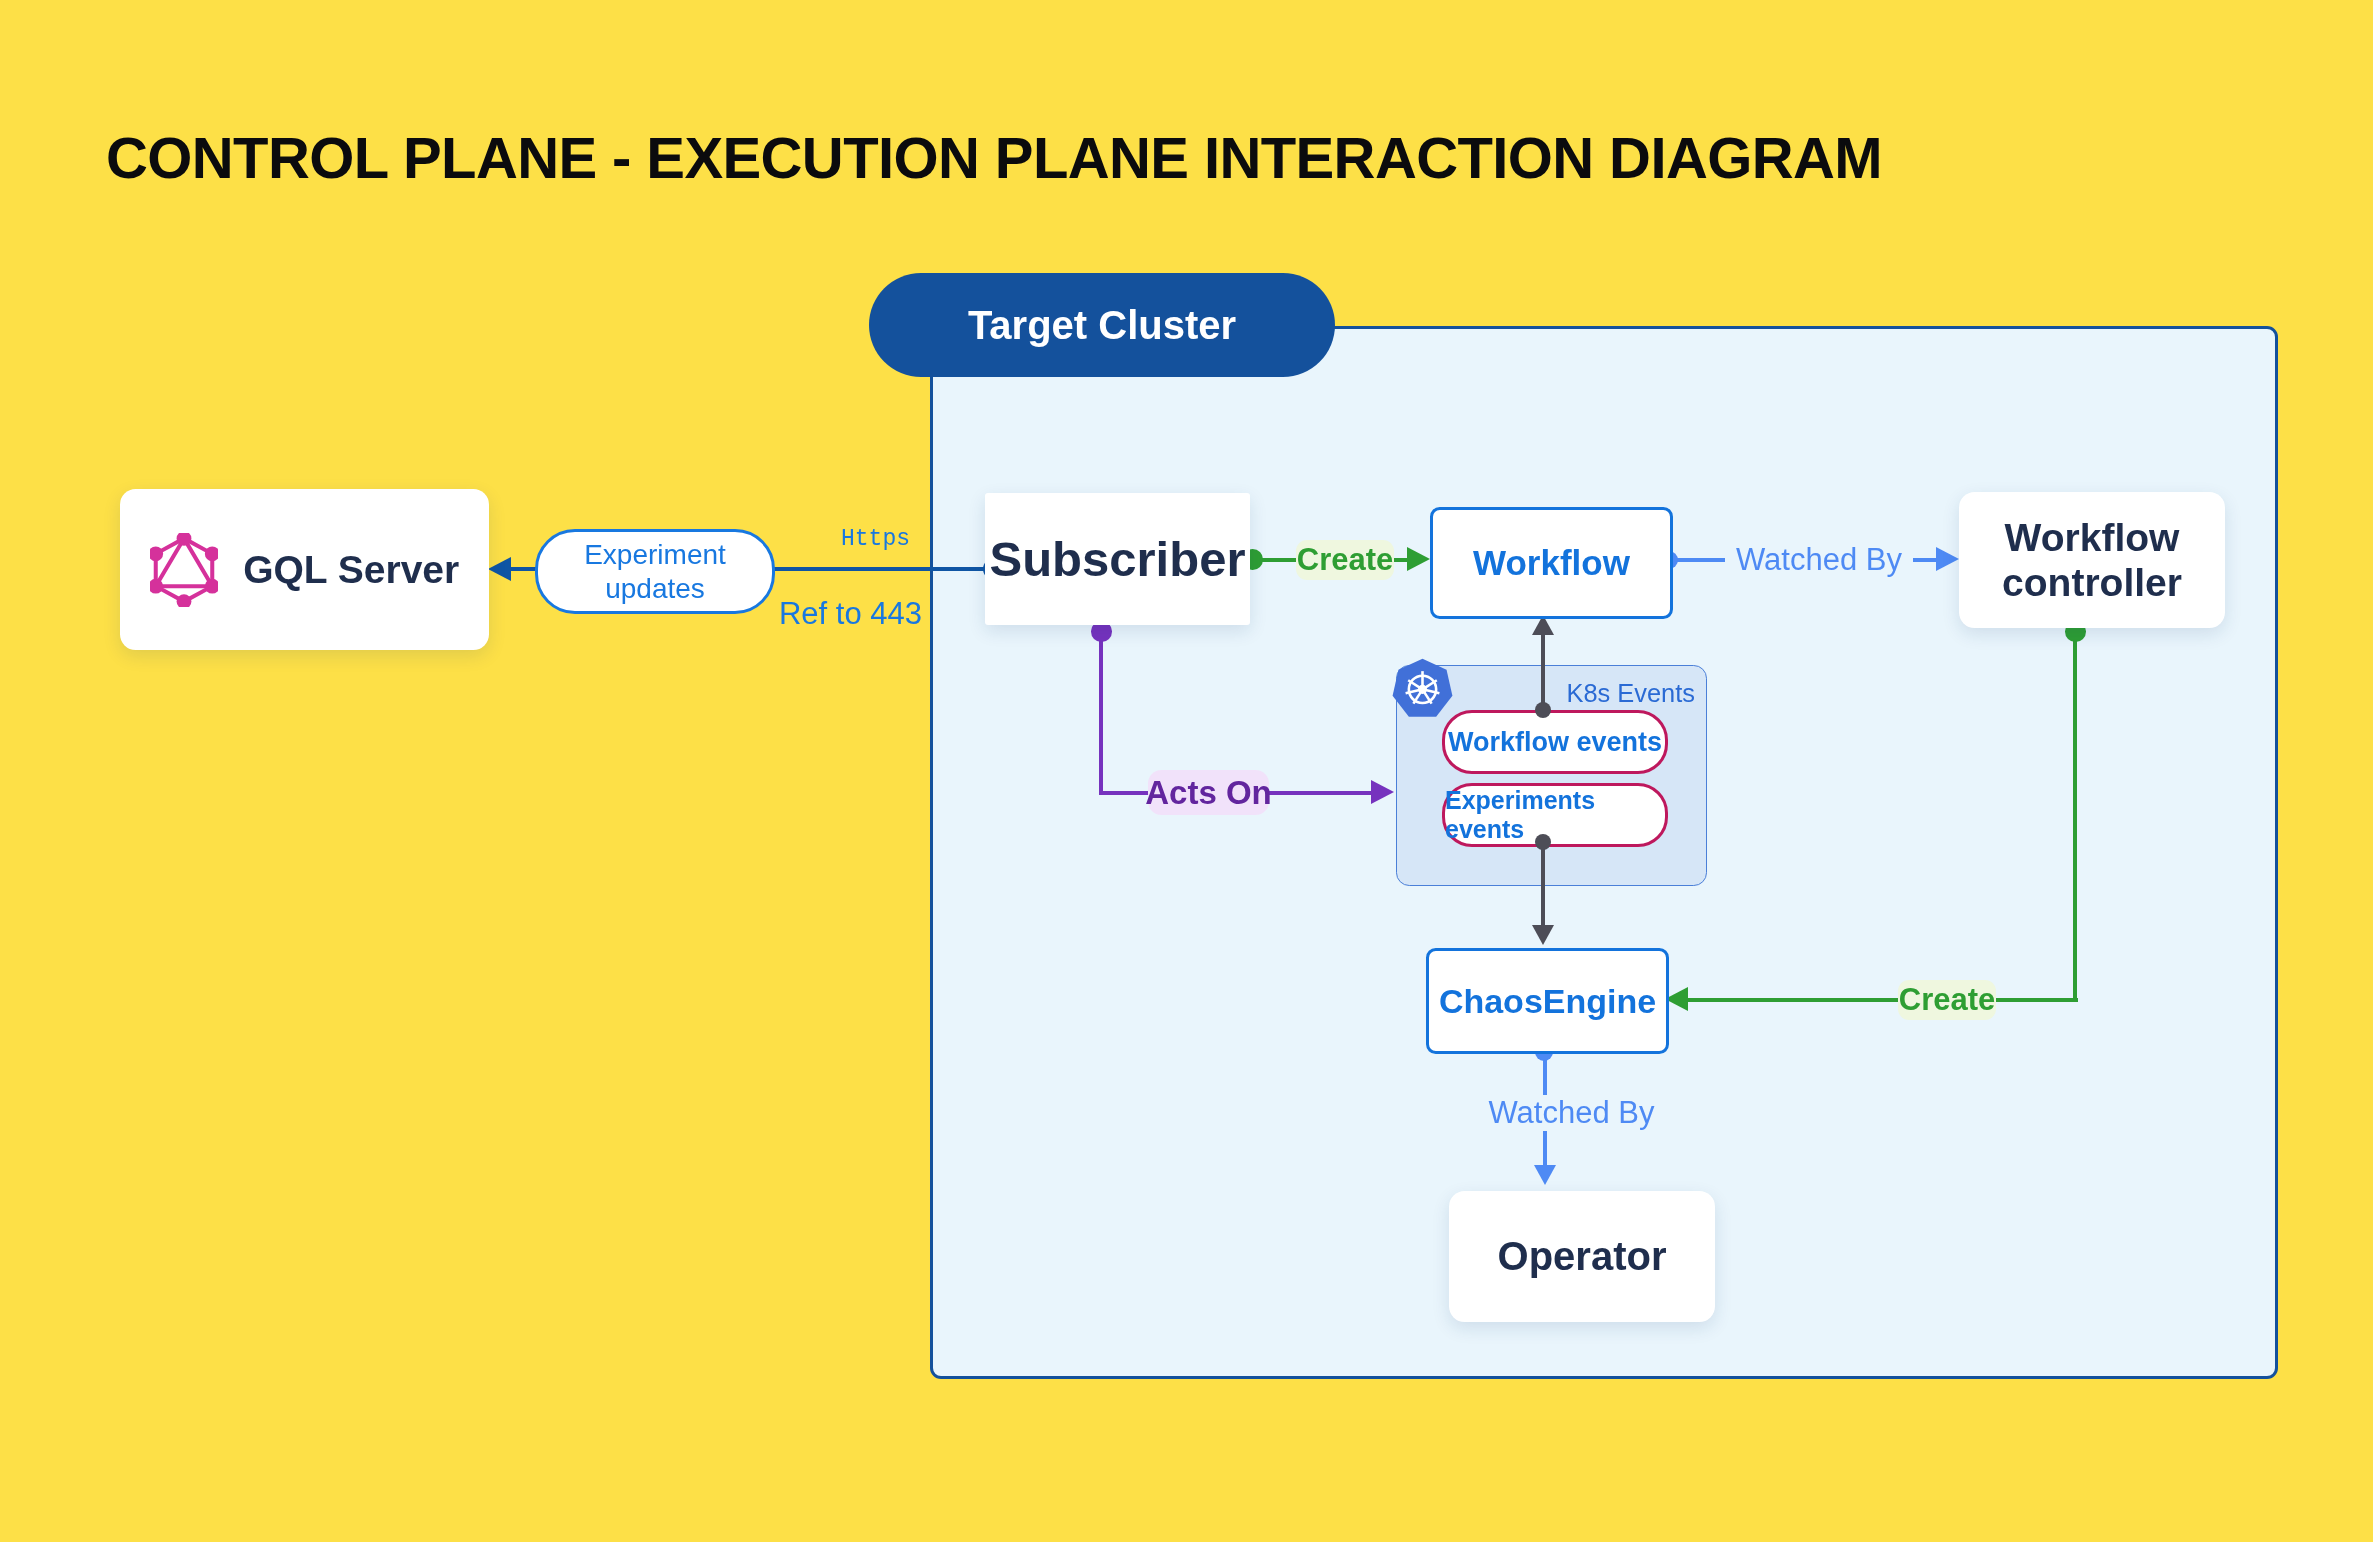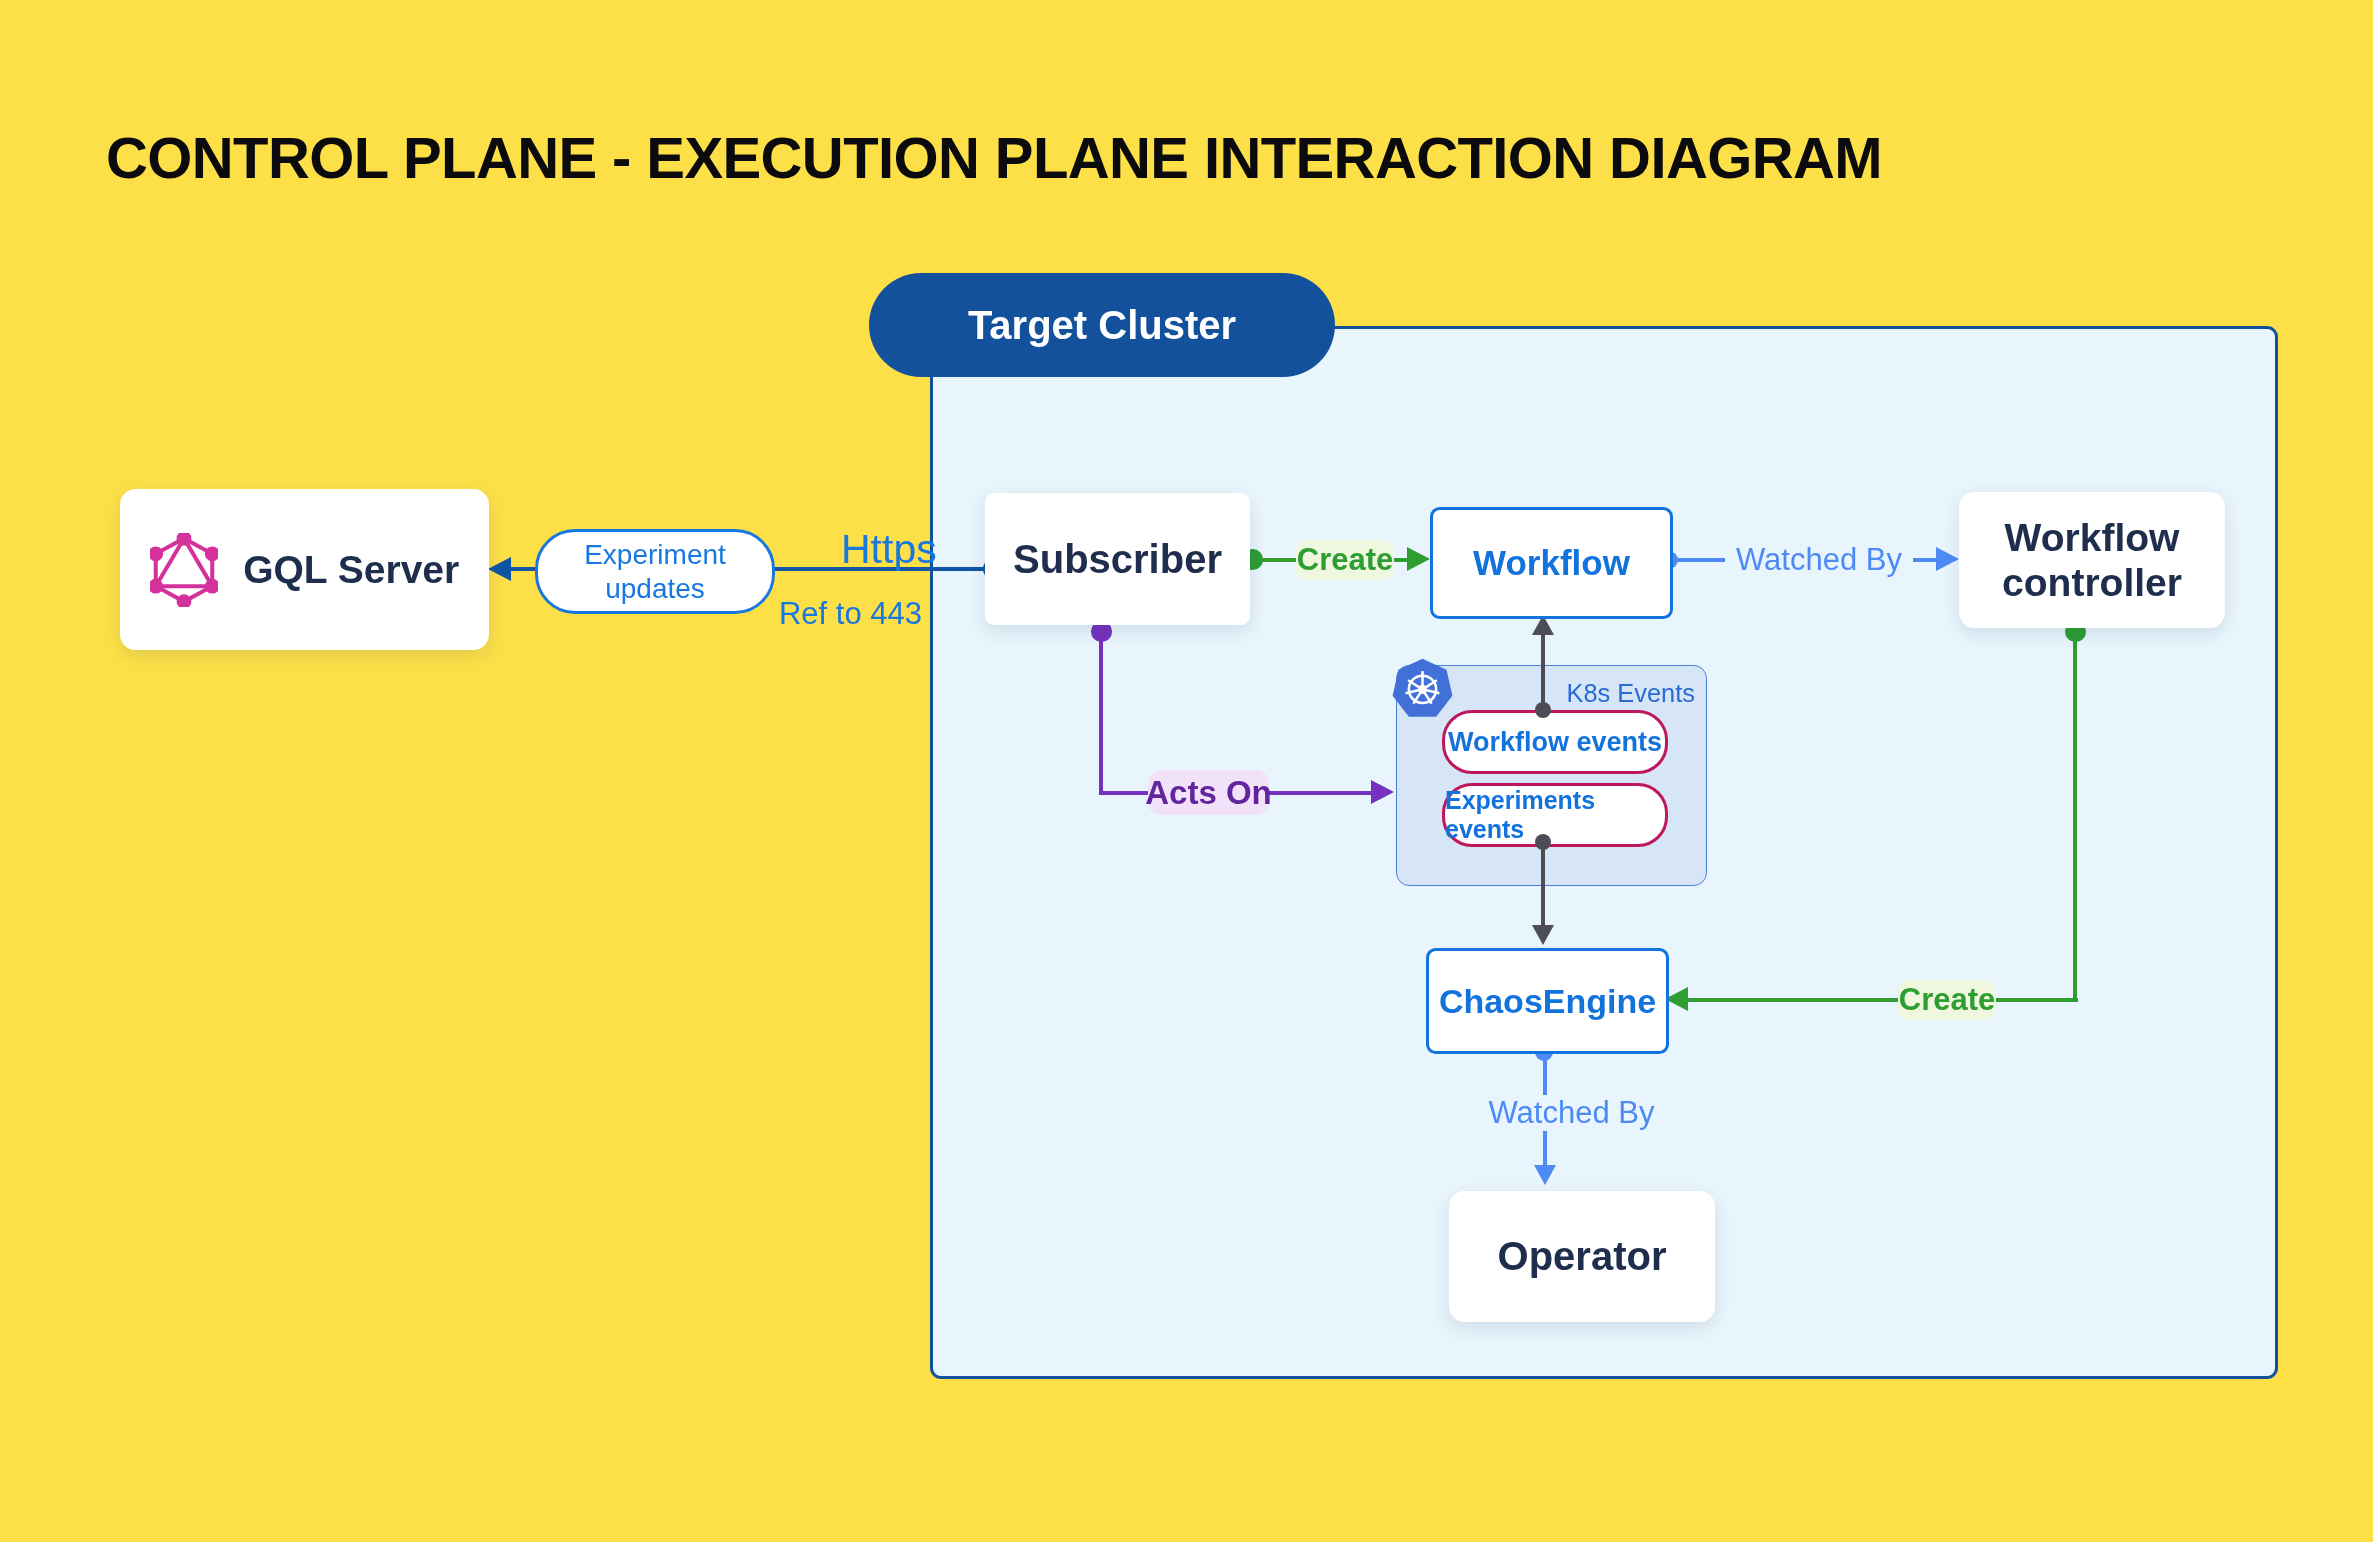--- a/index.html
+++ b/index.html
@@ -71,24 +71,24 @@
   </div>
 
   <div class="abs hline" style="left:500px;top:567px;width:497px;background:#0f55a4;"></div>
   <div class="abs tri tri-left c-dkblue" style="left:488px;top:557px;"></div>
   <div class="abs dot" style="left:983px;top:558px;width:22px;height:22px;background:#0f55a4;"></div>
 
   <div class="abs pill-lbl" style="left:535px;top:529px;width:234px;height:79px;background:#ffffff;border:3.6px solid #1878e0;border-radius:40px;">
     <span style="color:#1878e0;font-size:28px;font-weight:500;white-space:pre-line;text-align:center;line-height:1.2;">Experiment updates</span>
   </div>
 
-  <div class="abs edge-lbl" style="left:841px;top:526px;width:82px;color:#1878e0;font-size:41px;font-weight:500;">Https</div>
+  <div class="abs edge-lbl" style="left:841px;top:526px;width:82px;color:#1878e0;font-size:23px;font-weight:500;font-family:Liberation Mono, monospace;">Https</div>
   <div class="abs edge-lbl" style="left:774px;top:596px;width:148px;text-align:right;color:#1878e0;font-size:31px;font-weight:500;">Ref to 443</div>
 
-  <div class="abs card" style="left:985px;top:493px;width:265px;height:132px;font-size:40px;border-radius:9px;align-items:center;">
+  <div class="abs card" style="left:985px;top:493px;width:265px;height:132px;font-size:49px;border-radius:3px;align-items:center;">
     <span>Subscriber</span>
   </div>
 
   <div class="abs dot" style="left:1242px;top:549px;width:20.6px;height:20.6px;background:#2e9e33;"></div>
   <div class="abs hline" style="left:1252px;top:558px;width:163px;background:#2e9e33;"></div>
   <div class="abs tri tri-right" style="left:1407px;top:547px;border-left-color:#2e9e33;"></div>
   <div class="abs pill-lbl" style="left:1296px;top:540px;width:98px;height:40px;background:#eff7df;border-radius:11px;">
     <span style="color:#2e9e33;font-size:31px;">Create</span>
   </div>
 

